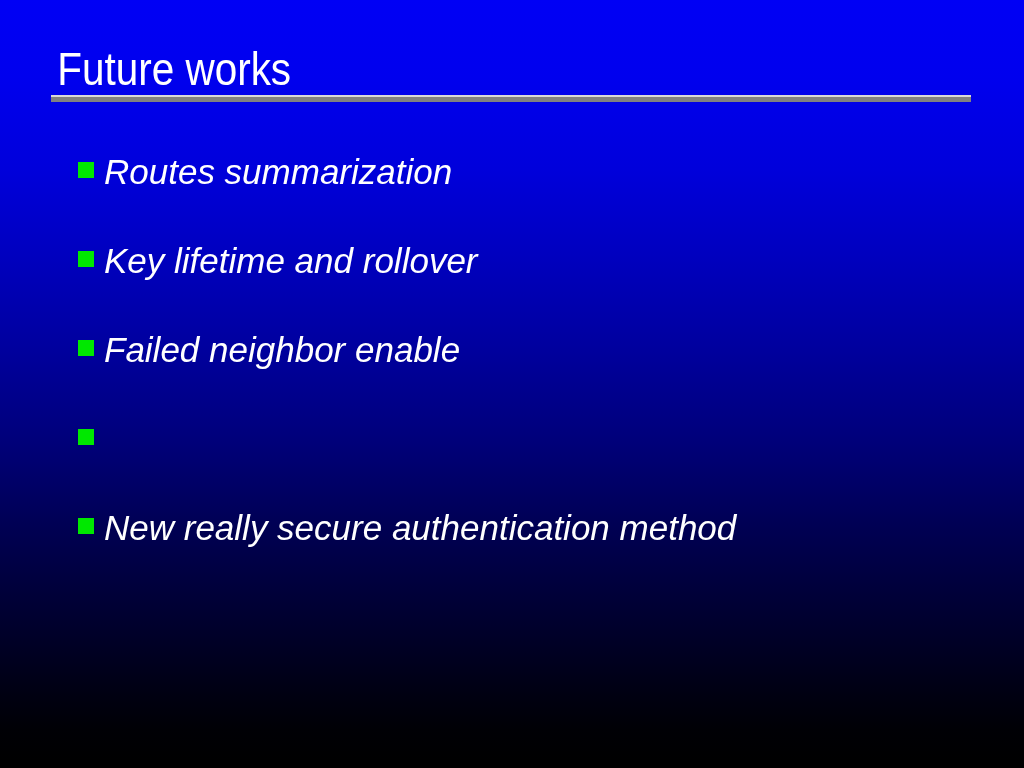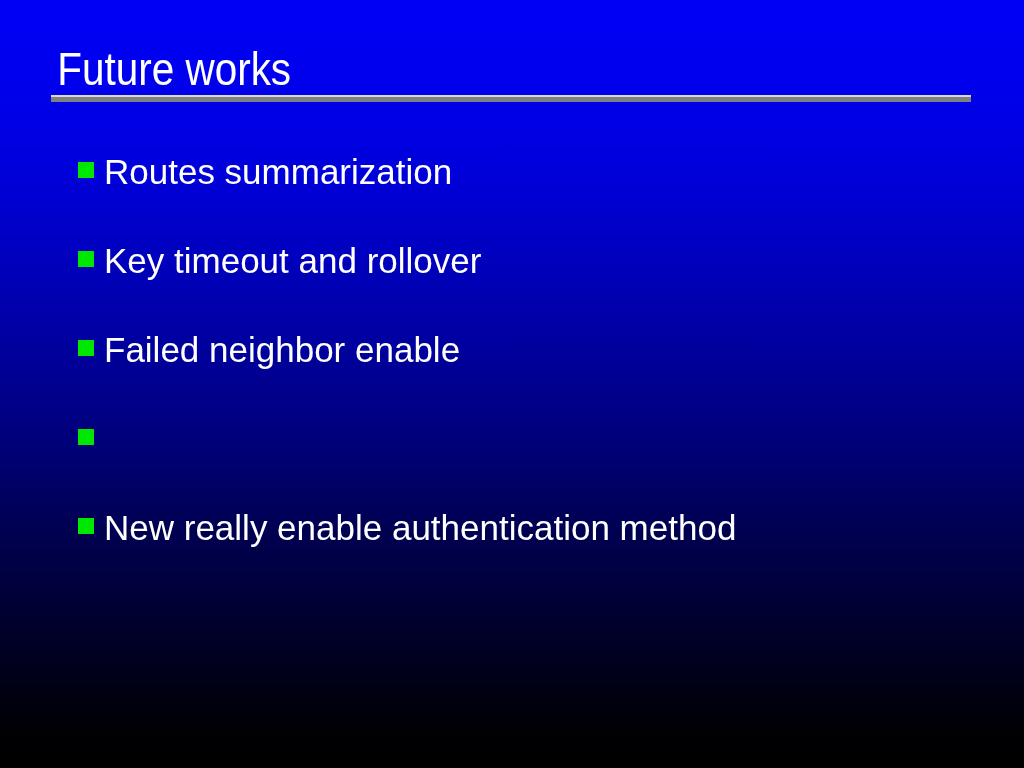--- a/index.html
+++ b/index.html
@@ -78,20 +78,21 @@
     background:#808080;
   }
 
   
   #bullet-list {
     position:absolute;
     left:78px;
     top:153px;
     width:900px;
     list-style:none;
+    font-style:italic;
   }
 
   .bullet-row {
     position:relative;
     height:89px;
     display:flex;
     align-items:flex-start;
   }
 
   .bullet-marker {
@@ -130,32 +131,32 @@
 
   <ul id="bullet-list">
 
     <li class="bullet-row">
       <span class="bullet-marker"></span>
       <span class="bullet-text">Routes summarization</span>
     </li>
 
     <li class="bullet-row">
       <span class="bullet-marker"></span>
-      <span class="bullet-text">Key timeout and rollover</span>
+      <span class="bullet-text">Key lifetime and rollover</span>
     </li>
 
     <li class="bullet-row">
       <span class="bullet-marker"></span>
       <span class="bullet-text">Failed neighbor enable</span>
     </li>
 
     <li class="bullet-row">
       <span class="bullet-marker"></span>
     </li>
 
     <li class="bullet-row">
       <span class="bullet-marker"></span>
-      <span class="bullet-text">New really enable authentication method</span>
+      <span class="bullet-text">New really secure authentication method</span>
     </li>
 
   </ul>
 
 </div>
 
 </body></html>

